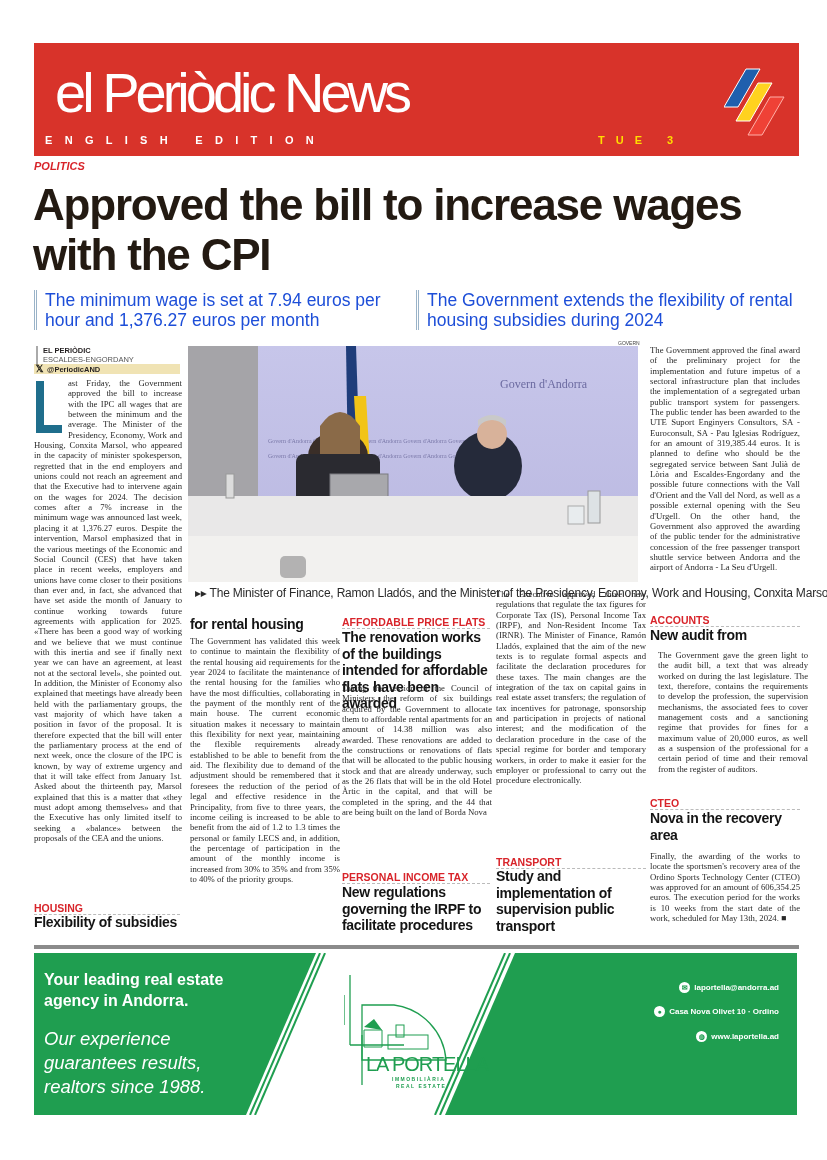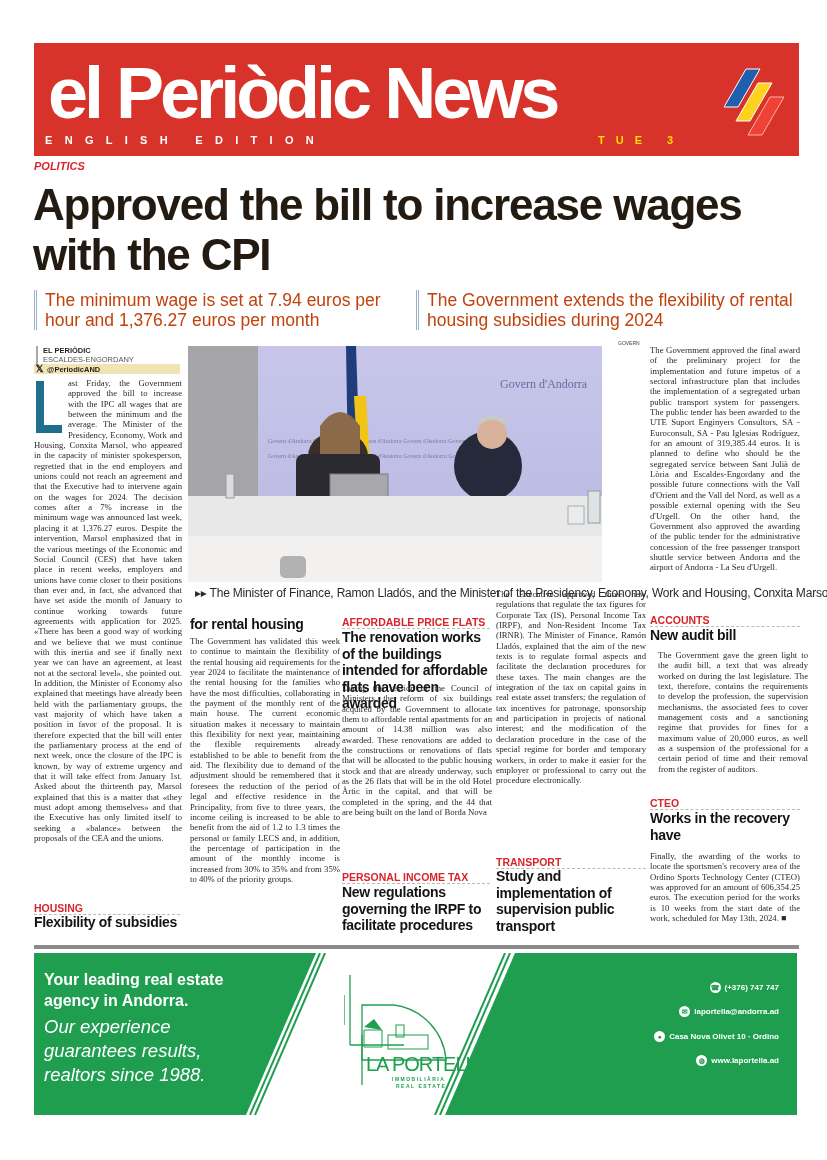--- a/index.html
+++ b/index.html
@@ -1,31 +1,31 @@
 <!DOCTYPE html>
 <html><head>
 <meta charset="utf-8">
 <style>
   * { box-sizing: border-box; margin: 0; padding: 0; }
   html, body { width: 827px; height: 1160px; background: #ffffff; overflow: hidden; }
   body { position: relative; font-family: "Liberation Serif", serif; color: #231f20; }
 
   
   .masthead { position: absolute; left: 34px; top: 43px; width: 765px; height: 113px; background: #d8332a; }
-  .mast-title { position: absolute; left: 14px; top: 0px; font-family: "Liberation Sans", sans-serif; font-weight: 700; font-size: 72px; letter-spacing: -4px; color: #fff; line-height: 100px; white-space: nowrap; }
+  .mast-title { position: absolute; left: 21px; top: 0px; font-family: "Liberation Sans", sans-serif; font-weight: 400; font-size: 56px; letter-spacing: -4px; color: #fff; line-height: 100px; white-space: nowrap; }
   .mast-edition { position: absolute; left: 11px; top: 91px; font-family: "Liberation Sans", sans-serif; font-weight: 700; font-size: 11px; letter-spacing: 12.3px; color: #fff; }
   .mast-date { position: absolute; left: 564px; top: 91px; font-family: "Liberation Sans", sans-serif; font-weight: 700; font-size: 11px; letter-spacing: 11px; color: #ffdd00; }
   .mast-logo { position: absolute; left: 690px; top: 22px; width: 70px; height: 75px; }
 
   
   .kicker { position: absolute; font-family: "Liberation Sans", sans-serif; font-weight: 700; color: #d8242a; font-style: italic; }
   .kicker.top { left: 34px; top: 160px; font-size: 11px; }
   .headline { position: absolute; left: 33px; top: 180px; width: 760px; font-family: "Liberation Sans", sans-serif; font-weight: 700; font-size: 44px; line-height: 50px; letter-spacing: -1.2px; color: #231a12; }
 
-  .subhead { position: absolute; top: 290px; font-family: "Liberation Sans", sans-serif; font-size: 17.5px; line-height: 20px; color: #c2410c; padding-left: 8px; border-left: 3px double #9ab3c8; }
+  .subhead { position: absolute; top: 290px; font-family: "Liberation Sans", sans-serif; font-size: 17.5px; line-height: 20px; color: #1d4ed8; padding-left: 8px; border-left: 3px double #9ab3c8; }
   .subhead.s1 { left: 34px; width: 370px; }
   .subhead.s2 { left: 416px; width: 385px; }
 
   
   .byline { position: absolute; left: 36px; top: 346px; width: 146px; font-family: "Liberation Sans", sans-serif; font-size: 7.5px; line-height: 9px; padding-left: 5px; border-left: 2px double #aaa; }
   .byline .name { font-weight: 700; }
   .byline .loc { color: #555; }
   .handle { position: absolute; left: 34px; top: 364px; width: 146px; height: 10px; background: #f0e3b4; font-family: "Liberation Sans", sans-serif; font-size: 7.5px; font-weight: 700; line-height: 10px; }
   .handle .x { display: inline-block; width: 11px; text-align: center; font-size: 10px; color: #111; }
 
@@ -41,21 +41,21 @@
   .colD { left: 496px; top: 589px; width: 150px; }
   .colE1 { left: 650px; top: 345px; width: 150px; }
   .colE2 { left: 650px; top: 650px; width: 150px; margin-left: 8px; }
   .colE3 { left: 650px; top: 851px; width: 150px; }
 
   .sec-kicker { position: absolute; font-family: "Liberation Sans", sans-serif; font-weight: 700; font-size: 10.5px; color: #d8242a; border-bottom: 1px dashed #bbb; line-height: 12px; padding-bottom: 0; }
   .sec-title { position: absolute; font-family: "Liberation Sans", sans-serif; font-weight: 700; font-size: 14px; line-height: 16.5px; color: #141414; letter-spacing: -0.3px; }
 
   
   .photo-credit { position: absolute; left: 618px; top: 340px; font-family: "Liberation Sans", sans-serif; font-size: 5px; color: #444; }
-  .photo { position: absolute; left: 188px; top: 346px; width: 414px; height: 236px; overflow: hidden; background: #c9c8e6; }
+  .photo { position: absolute; left: 188px; top: 346px; width: 450px; height: 236px; overflow: hidden; background: #c9c8e6; }
   .caption { position: absolute; left: 188px; top: 586px; width: 460px; font-family: Liberation Sans, sans-serif; font-size: 12px; color: #2a2a2a; white-space: nowrap; letter-spacing: -0.2px; padding-left: 7px; }
 
   .divider { position: absolute; left: 34px; top: 945px; width: 765px; height: 4px; background: #8b8b8b; }
 
   
   .ad { position: absolute; left: 34px; top: 953px; width: 765px; height: 162px; background: #fff; }
   .ad-left { position: absolute; left: 0; top: 0; width: 765px; height: 162px; }
   .ad-text1 { position: absolute; left: 10px; top: 16px; font-family: "Liberation Sans", sans-serif; font-weight: 700; font-size: 16px; line-height: 21px; color: #fff; }
   .ad-text2 { position: absolute; left: 10px; top: 62px; font-family: "Liberation Sans", sans-serif; font-style: italic; font-size: 18.5px; line-height: 24px; color: #fff; }
   .ad-logo { position: absolute; left: 310px; top: 22px; width: 150px; height: 120px; }
@@ -147,66 +147,62 @@
 
 <div class="sec-kicker" style="left:342px;top:871px;width:148px;">PERSONAL INCOME TAX</div>
 <div class="sec-title" style="left:342px;top:884px;width:150px;">New regulations governing the IRPF to facilitate procedures</div>
 
 <div class="col colD">The Executive approved three new regulations that regulate the tax figures for Corporate Tax (IS), Personal Income Tax (IRPF), and Non-Resident Income Tax (IRNR). The Minister of Finance, Ramón Lladós, explained that the aim of the new texts is to regulate formal aspects and facilitate the declaration procedures for these taxes. The main changes are the integration of the tax on capital gains in real estate asset transfers; the regulation of tax incentives for patronage, sponsorship and participation in projects of national interest; and the modification of the declaration procedure in the case of the special regime for border and temporary workers, in order to make it easier for the employer or professional to carry out the procedure electronically.</div>
 <div class="sec-kicker" style="left:496px;top:856px;width:150px;">TRANSPORT</div>
 <div class="sec-title" style="left:496px;top:868px;width:150px;">Study and implementation of supervision public transport</div>
 
 <div class="col colE1">The Government approved the final award of the preliminary project for the implementation and future impetus of a sectoral infrastructure plan that includes the implementation of a segregated urban public transport system for passengers. The public tender has been awarded to the UTE Suport Enginyers Consultors, SA - Euroconsult, SA - Pau Iglesias Rodríguez, for an amount of 319,385.44 euros. It is planned to define who should be the segregated service between Sant Julià de Lòria and Escaldes-Engordany and the possible future connections with the Vall d'Orient and the Vall del Nord, as well as a possible external opening with the Seu d'Urgell. On the other hand, the Government also approved the awarding of the public tender for the administrative concession of the free passenger transport shuttle service between Andorra and the airport of Andorra - La Seu d'Urgell.</div>
 <div class="sec-kicker" style="left:650px;top:614px;width:150px;">ACCOUNTS</div>
-<div class="sec-title" style="left:650px;top:627px;width:150px;">New audit bill</div>
+<div class="sec-title" style="left:650px;top:627px;width:150px;">New audit from</div>
 <div class="col colE2">The Government gave the green light to the audit bill, a text that was already worked on during the last legislature. The text, therefore, contains the requirements to develop the profession, the supervision mechanisms, the associated fees to cover management costs and a sanctioning regime that provides for fines for a maximum value of 20,000 euros, as well as a suspension of the professional for a certain period of time and their removal from the register of auditors.</div>
 <div class="sec-kicker" style="left:650px;top:797px;width:150px;">CTEO</div>
-<div class="sec-title" style="left:650px;top:810px;width:150px;">Works in the recovery have</div>
+<div class="sec-title" style="left:650px;top:810px;width:150px;">Nova in the recovery area</div>
 <div class="col colE3">
   <span>Finally, the awarding of the works to locate the sportsmen's recovery area of the Ordino Sports Technology Center (CTEO) was approved for an amount of 606,354.25 euros. The execution period for the works is 10 weeks from the start date of the work, scheduled for May 13th, 2024.</span>
   <span>■</span>
 </div>
 
 <div class="divider"></div>
 
 <section class="ad">
   <svg class="ad-left" viewBox="0 0 765 162">
     <polygon points="0,0 282,0 212,162 0,162" fill="#1f9e50"></polygon>
     <line x1="286" y1="0" x2="216" y2="162" stroke="#1f9e50" stroke-width="2"></line>
     <line x1="291" y1="0" x2="221" y2="162" stroke="#1f9e50" stroke-width="2"></line>
     <polygon points="763,0 481,0 411,162 763,162" fill="#1f9e50" transform="translate(0,0)"></polygon>
     <line x1="476" y1="0" x2="406" y2="162" stroke="#1f9e50" stroke-width="2"></line>
     <line x1="471" y1="0" x2="401" y2="162" stroke="#1f9e50" stroke-width="2"></line>
   </svg>
   <div class="ad-text1" style="width:200px;">Your leading real estate agency in Andorra.</div>
-  <div class="ad-text2" style="width:180px;">Our experience guarantees results, realtors since 1988.</div>
+  <div class="ad-text2" style="width:180px;margin-top:12px;">Our experience guarantees results, realtors since 1988.</div>
 
   <svg class="ad-logo" viewBox="0 0 150 120">
     <g fill="none" stroke="#1f9e50" stroke-width="1.3">
       <line x1="6" y1="0" x2="6" y2="70"></line>
       <line x1="0" y1="20" x2="0" y2="50"></line>
       <path d="M18 30 h32 a60 60 0 0 1 52 55 h-84z"></path>
       <line x1="6" y1="70" x2="60" y2="70"></line>
       <line x1="18" y1="60" x2="18" y2="110"></line>
     </g>
     <polygon points="20,55 38,55 38,72 20,72" fill="none" stroke="#1f9e50"></polygon>
     <polygon points="20,52 30,44 38,55" fill="#1f9e50"></polygon>
     <rect x="52" y="50" width="8" height="12" fill="none" stroke="#1f9e50"></rect>
     <rect x="44" y="60" width="40" height="14" fill="none" stroke="#1f9e50"></rect>
     <text x="22" y="96" font-family="Liberation Sans, sans-serif" font-size="20" fill="#1f9e50" letter-spacing="-1">LA PORTELLA</text>
     <text x="48" y="106" font-family="Liberation Sans, sans-serif" font-weight="700" font-size="5" fill="#1f9e50" letter-spacing="1.5">IMMOBILIÀRIA</text>
     <text x="52" y="113" font-family="Liberation Sans, sans-serif" font-weight="700" font-size="5" fill="#1f9e50" letter-spacing="1.5">REAL ESTATE</text>
   </svg>
 
   <div class="contacts">
     <div class="contact">
-      <span class="cicon">☎</span>
-      <span>(+376) 747 747</span>
-    </div>
-    <div class="contact">
       <span class="cicon">✉</span>
       <span>laportella@andorra.ad</span>
     </div>
     <div class="contact">
       <span class="cicon">●</span>
       <span>Casa Nova Olivet 10 · Ordino</span>
     </div>
     <div class="contact">
       <span class="cicon">◍</span>
       <span>www.laportella.ad</span>

